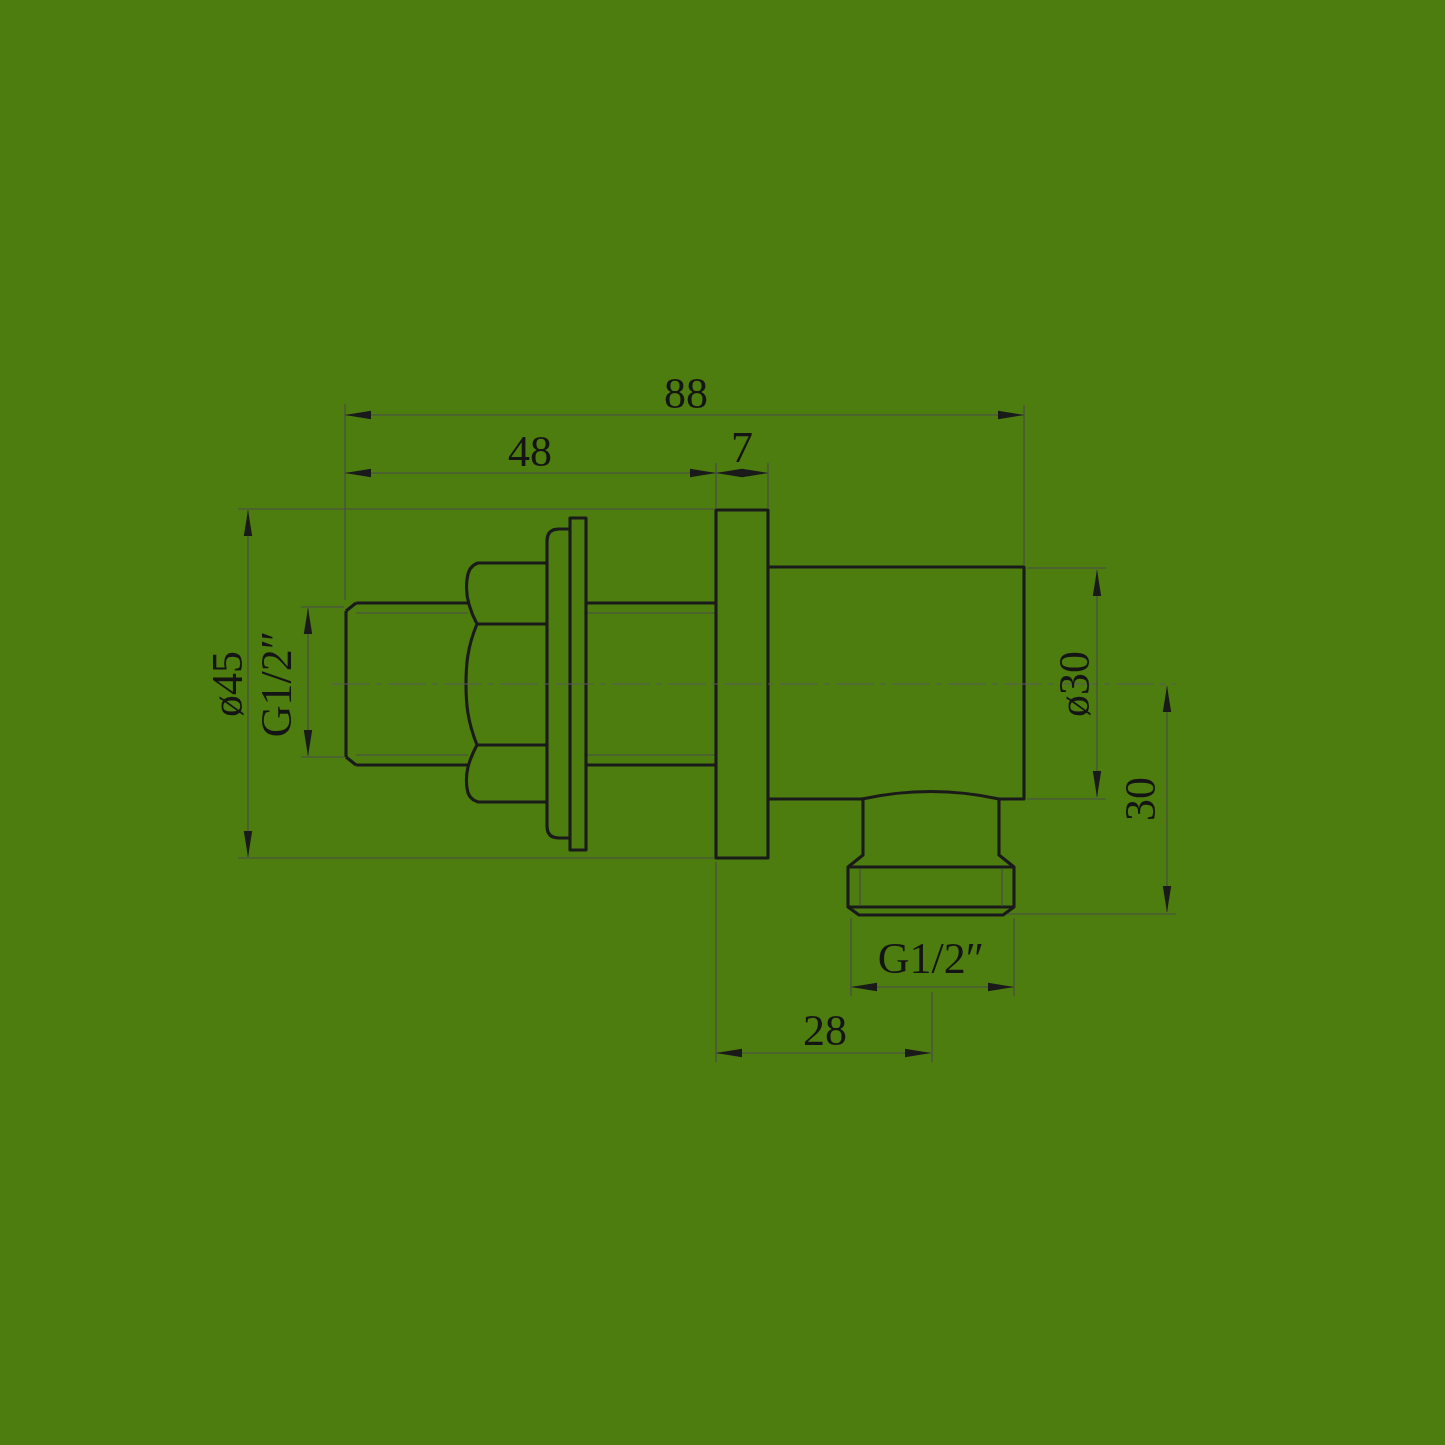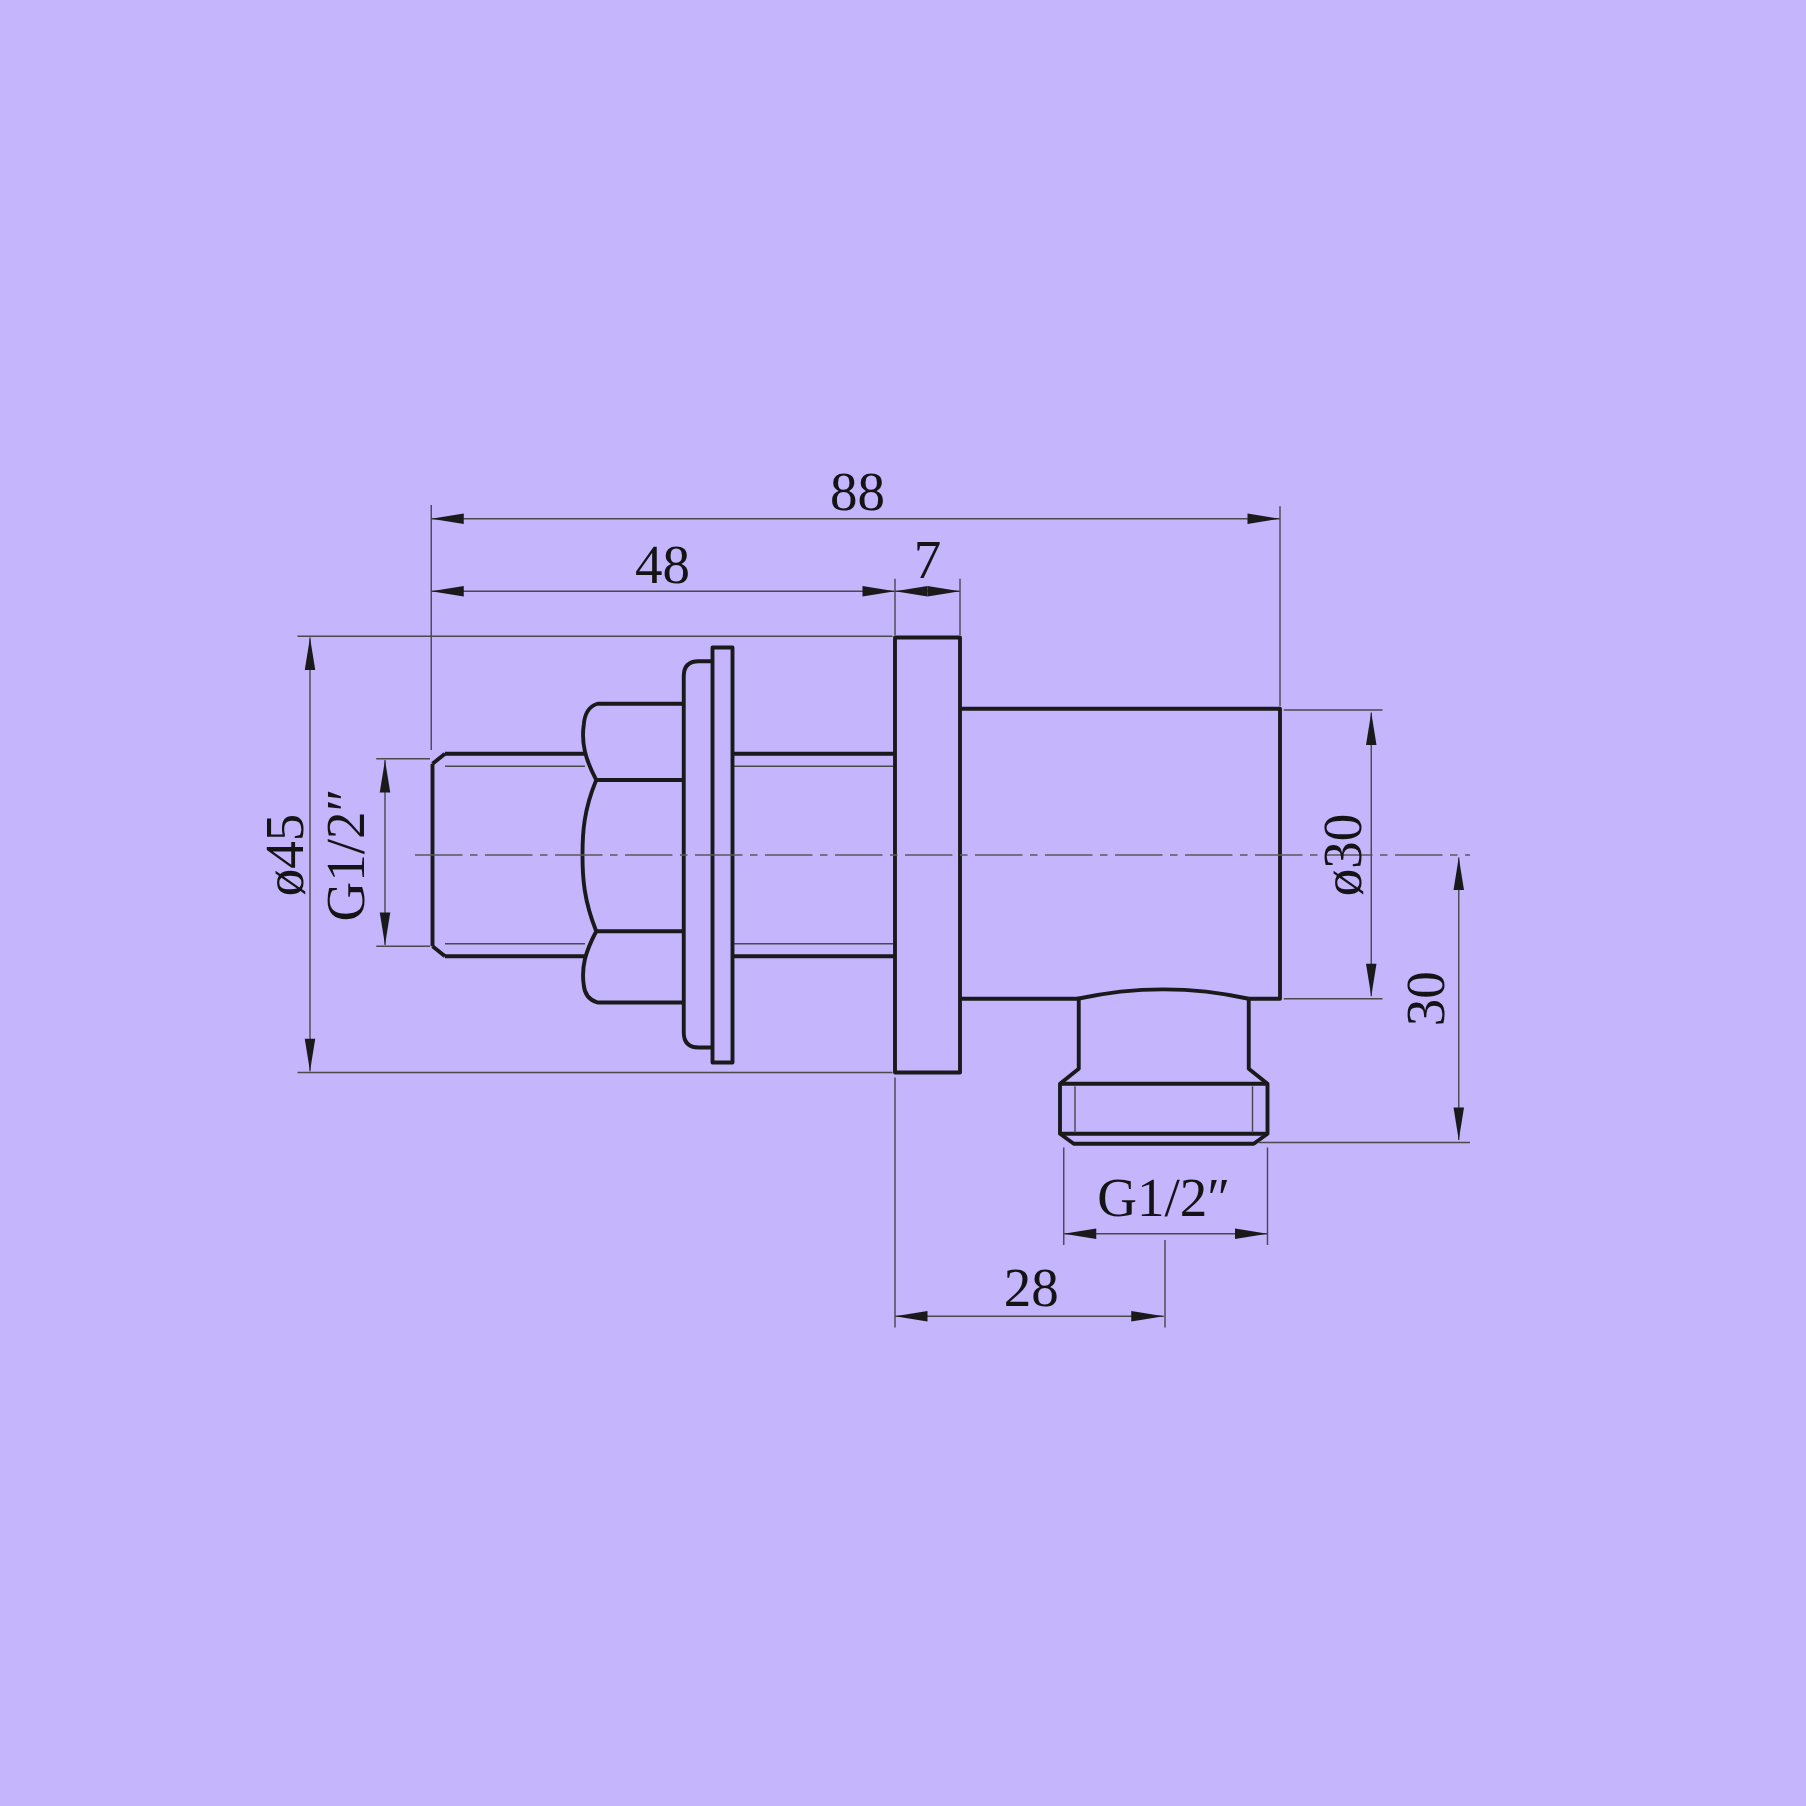--- a/index.html
+++ b/index.html
@@ -1,16 +1,16 @@
 <!DOCTYPE html>
 <html><head>
 <meta charset="utf-8">
 <style>
   html,body{margin:0;padding:0;background:#ffffff;}
-  .stage{width:1445px;height:1445px;background:#c4b5fd;position:relative;}
+  .stage{width:1445px;height:1445px;background:#4d7c0f;position:relative;}
   svg{display:block;}
   .t{fill:none;stroke:#1a1a1a;stroke-width:3.1;stroke-linecap:butt;stroke-linejoin:round;}
   .n{fill:none;stroke:#4a4a4a;stroke-width:1.15;}
   .d{fill:none;stroke:#4a4a4a;stroke-width:1.15;}
   .c{fill:none;stroke:#5a5a5a;stroke-width:1.15;stroke-dasharray:38 6 6 6;}
   .a{fill:#1a1a1a;stroke:none;}
   .lbl{font-family:"Liberation Serif","DejaVu Serif",serif;font-size:44px;fill:#141414;}
   .mid{text-anchor:middle;}
 </style>
 </head>

